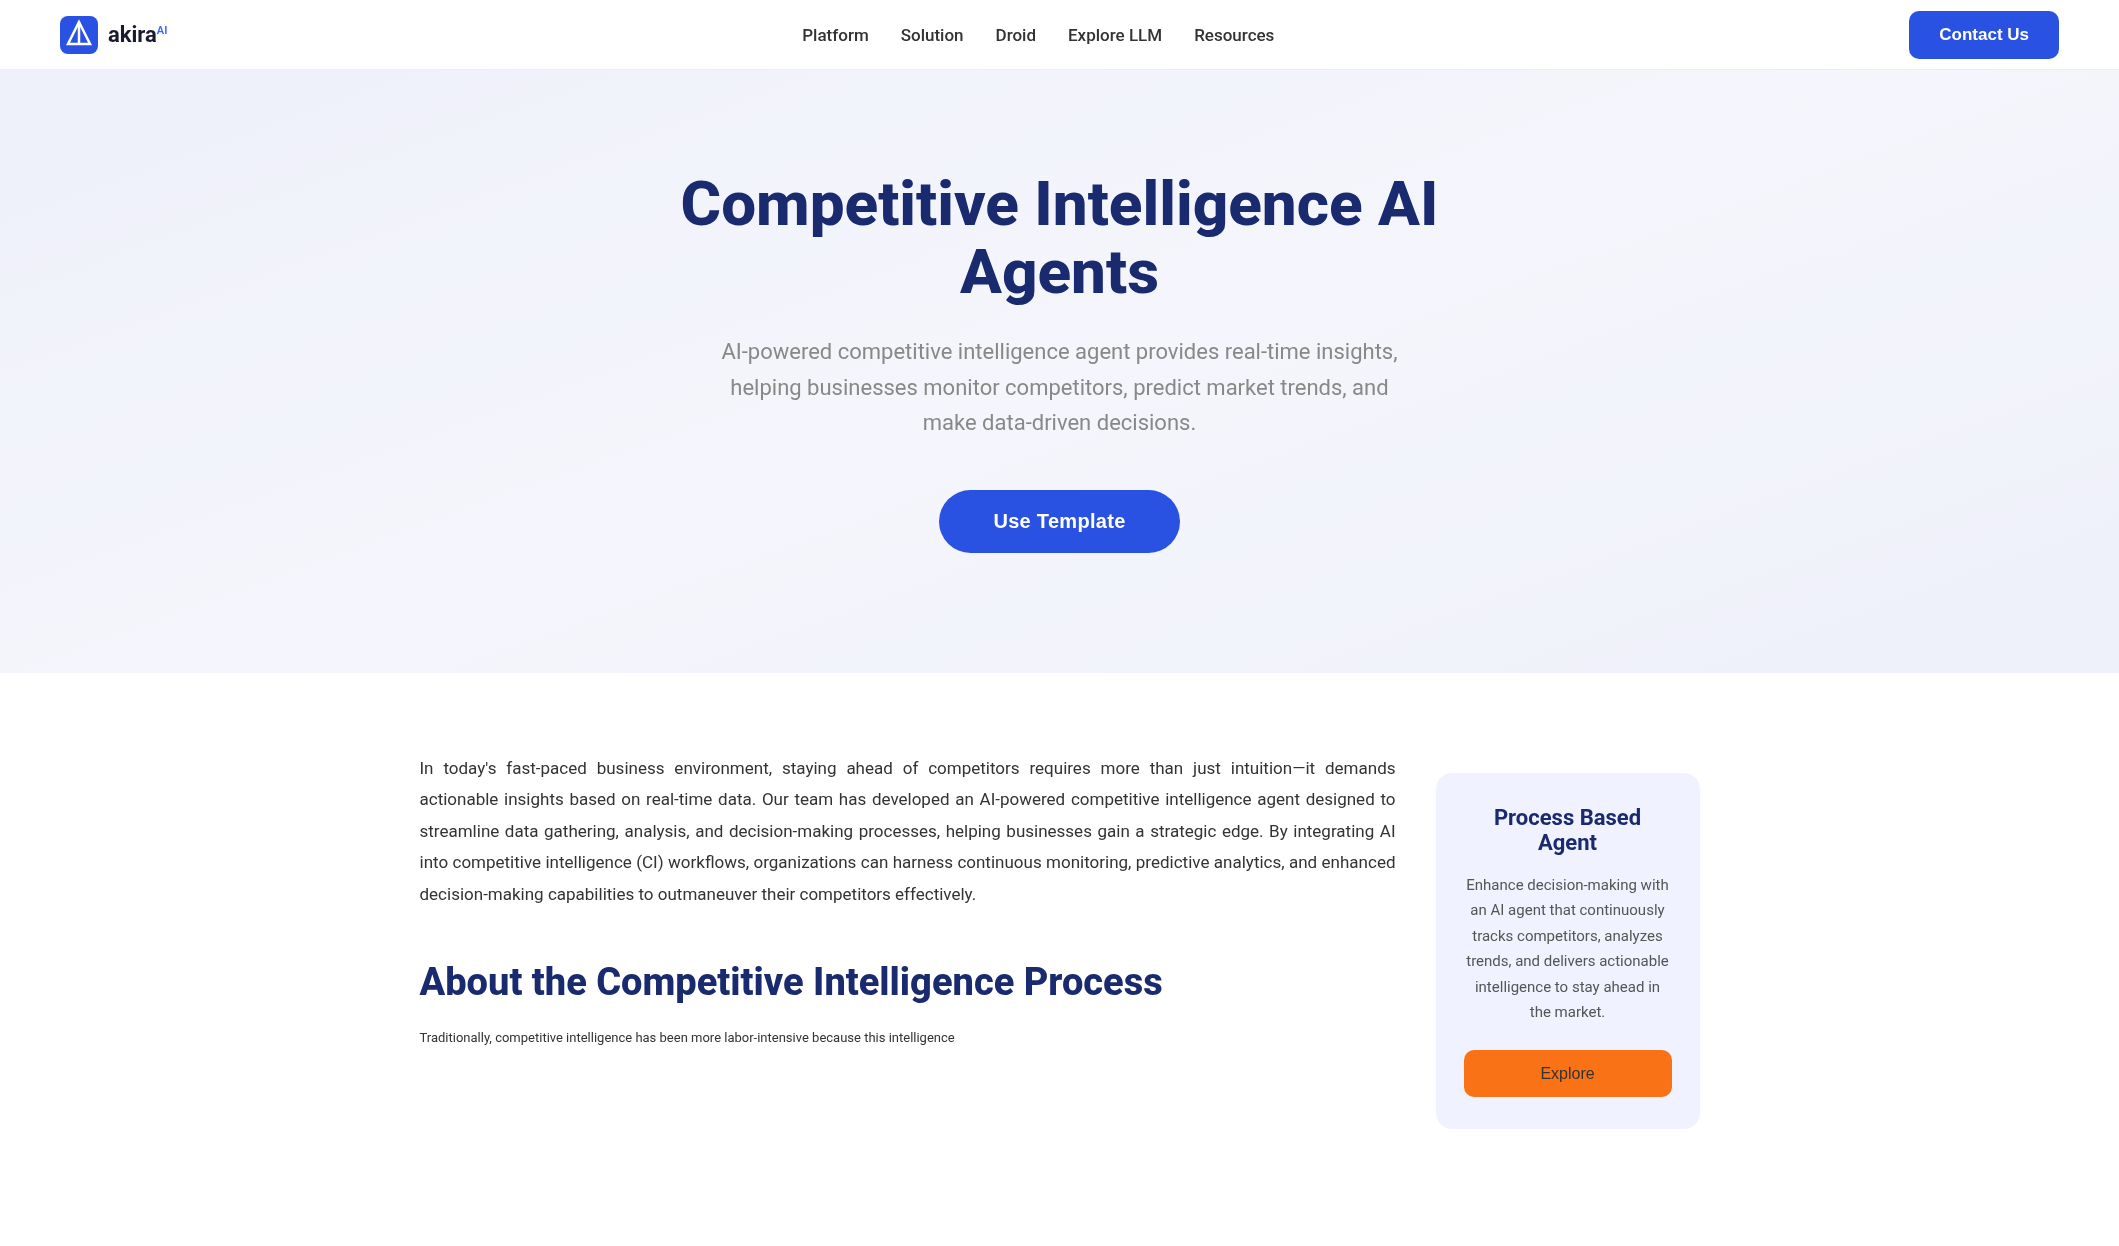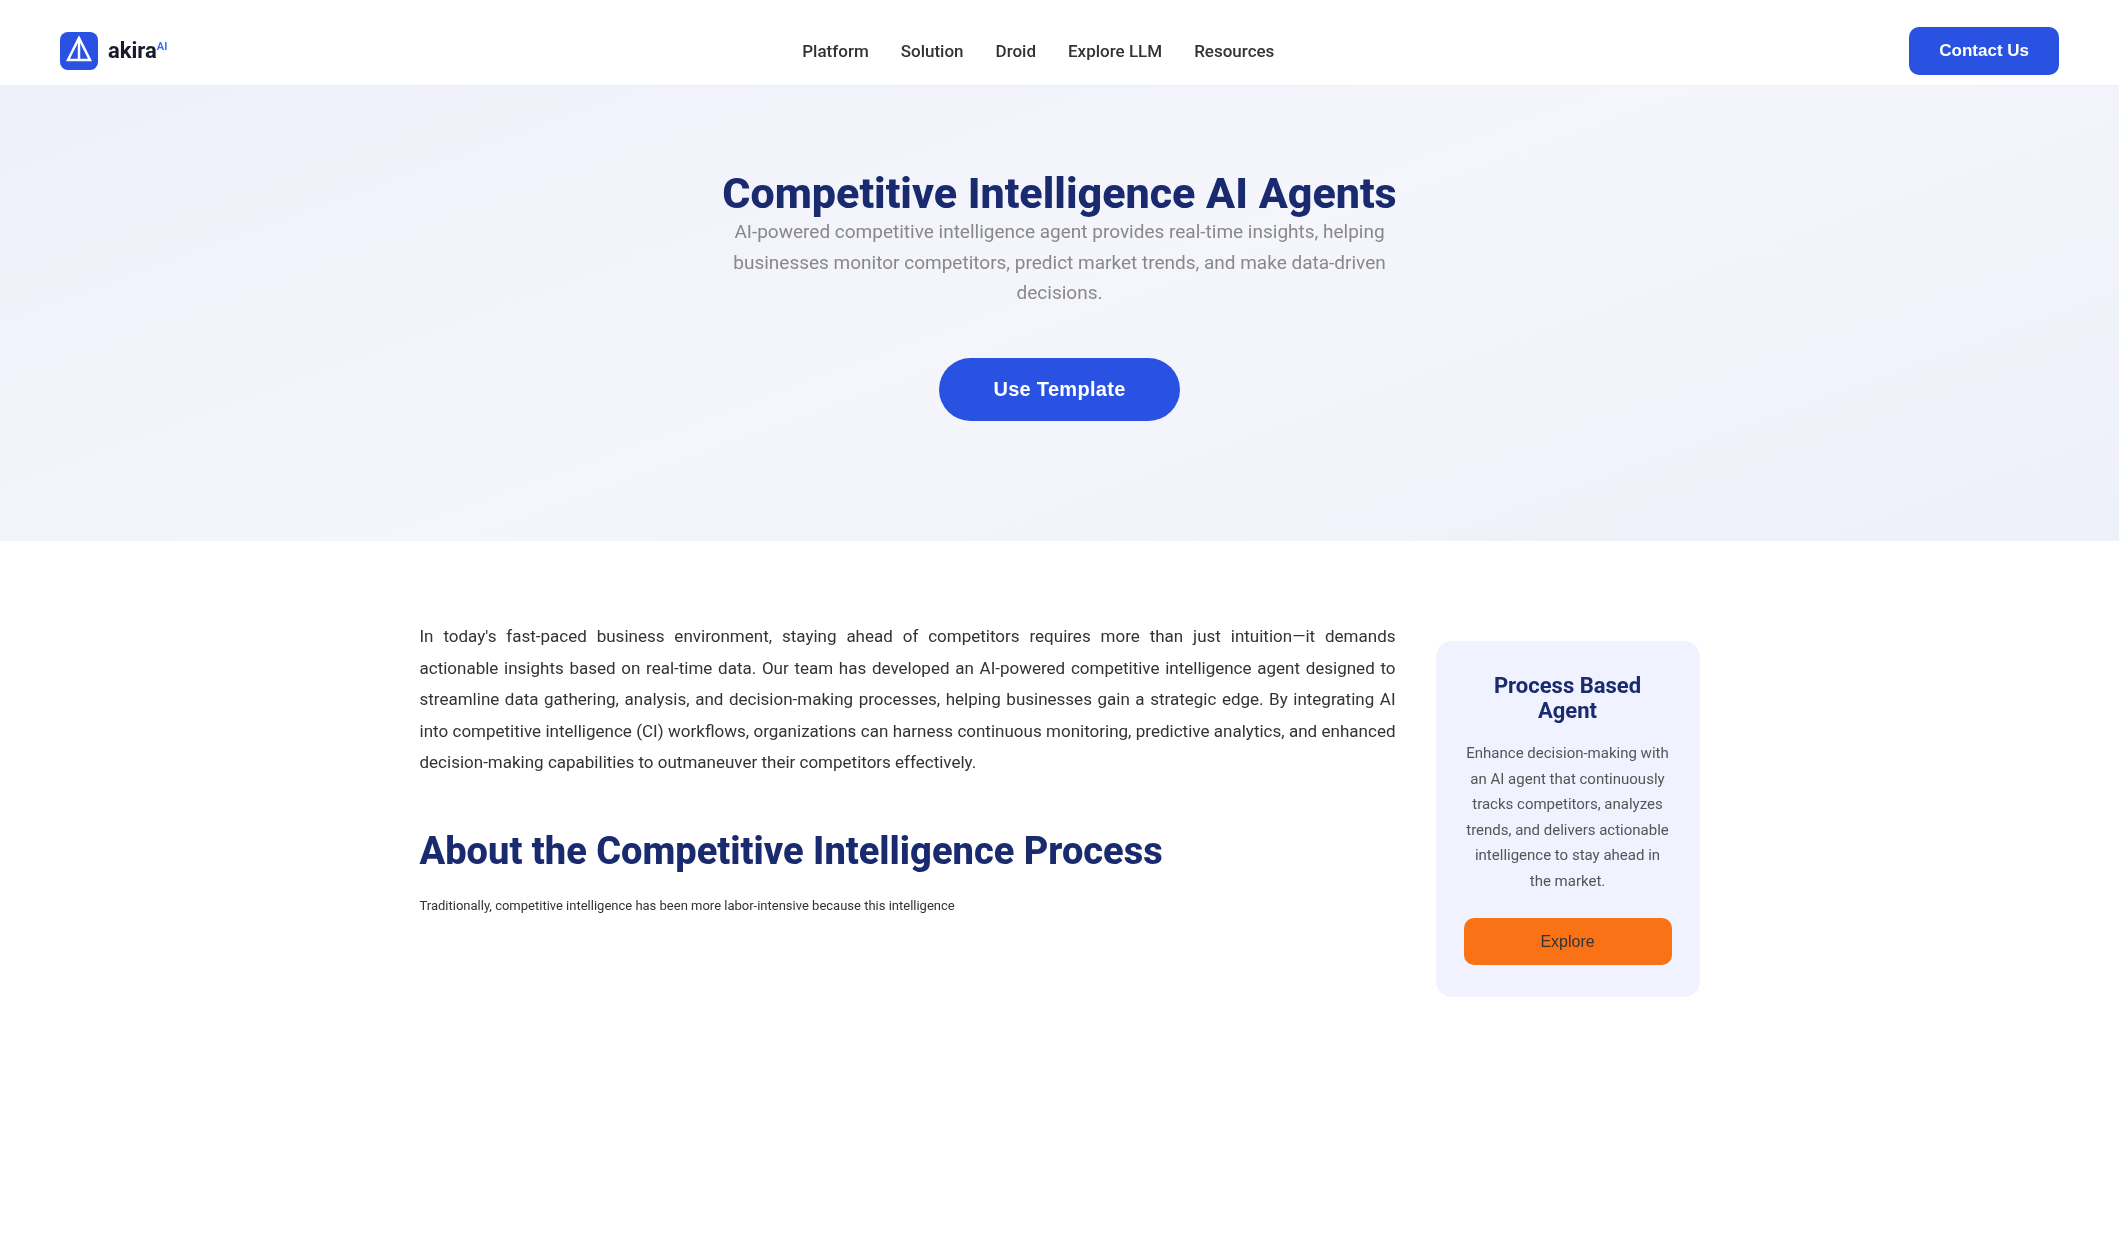--- a/index.html
+++ b/index.html
@@ -17,21 +17,21 @@
     
     .navbar {
       display: flex;
       align-items: center;
       justify-content: space-between;
       padding: 0 60px;
       height: 70px;
       background: #fff;
       border-bottom: 1px solid #eee;
       position: sticky;
-      top: 16px;
+      top: 0;
       z-index: 100;
     }
 
     .logo-area {
       display: flex;
       align-items: center;
       gap: 10px;
     }
 
     .logo-icon {
@@ -77,31 +77,32 @@
     }
 
     
     .hero {
       background: linear-gradient(160deg, #eef0fa 0%, #f5f6fc 50%, #eef0fa 100%);
       text-align: center;
       padding: 100px 60px 120px;
     }
 
     .hero-title {
-      font-size: 43px;
+      font-size: 62px;
       font-weight: 800;
       color: #1a2a6e;
       line-height: 1.1;
+      margin-bottom: 28px;
       max-width: 900px;
       margin-left: auto;
       margin-right: auto;
     }
 
     .hero-subtitle {
-      font-size: 19px;
+      font-size: 22px;
       color: #888;
       line-height: 1.6;
       max-width: 680px;
       margin: 0 auto 50px;
     }
 
     .use-template-btn {
       background: #2952e3;
       color: #fff;
       border: none;

